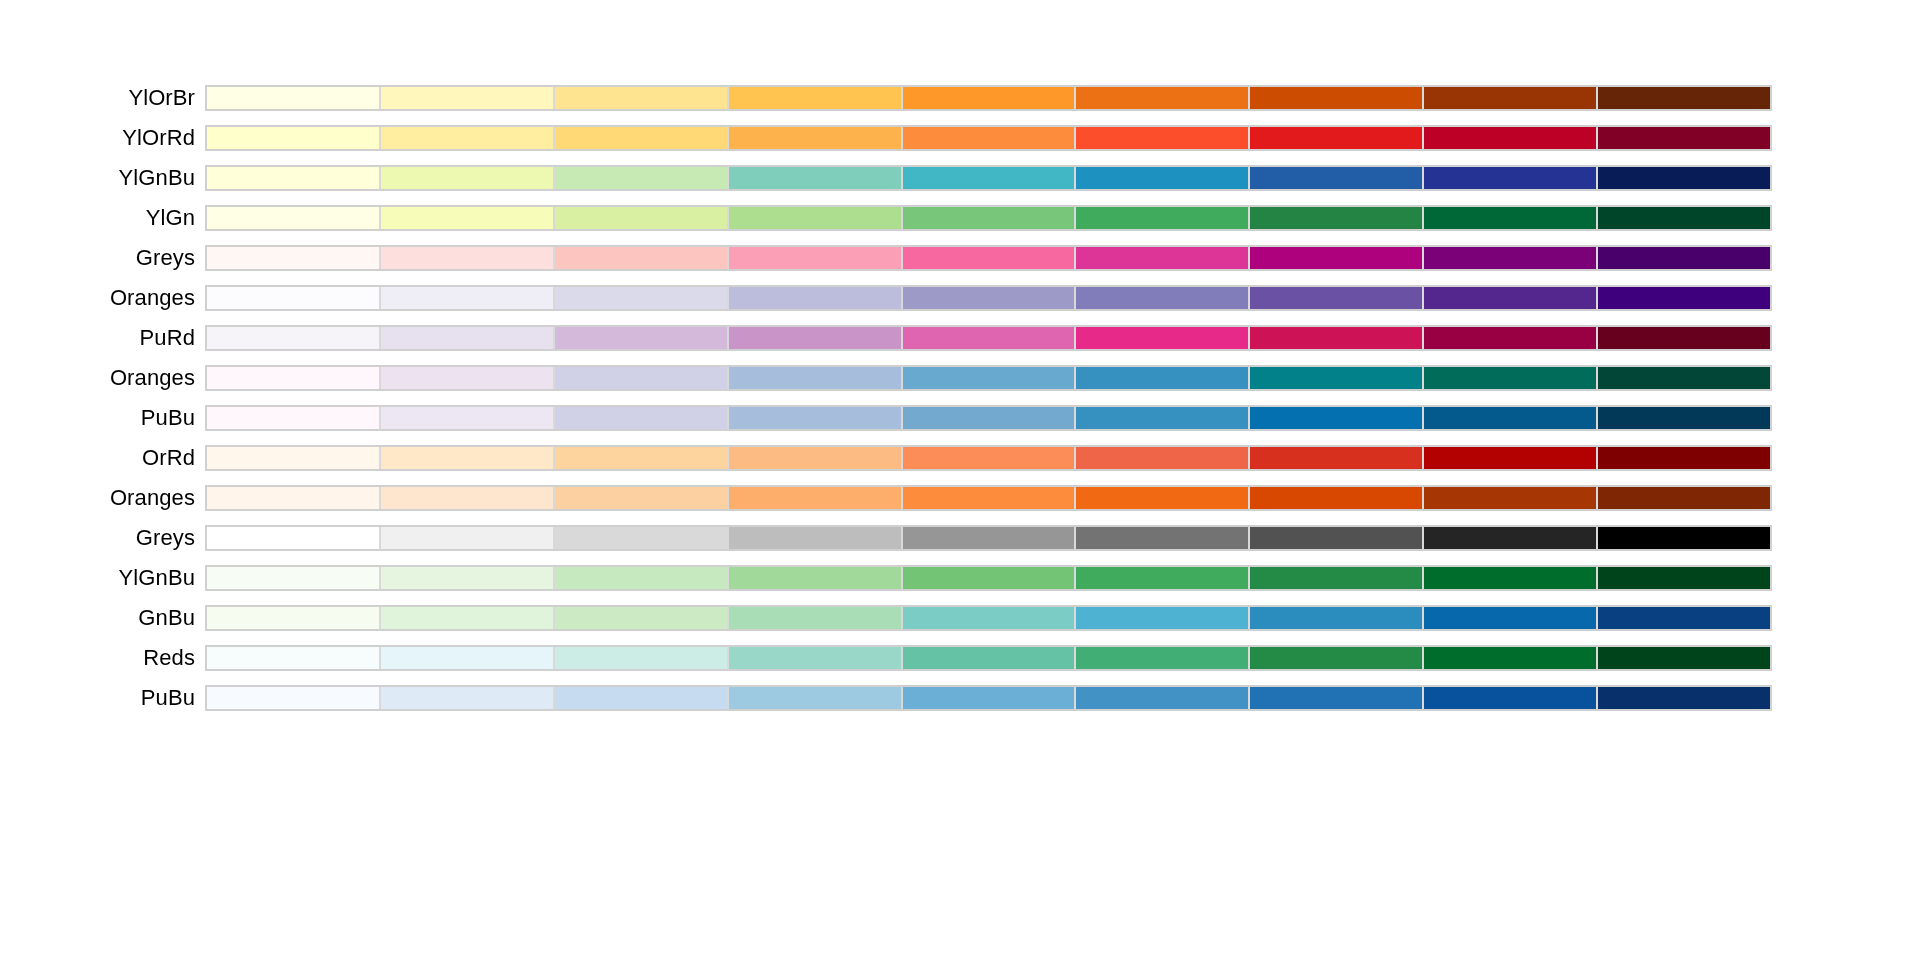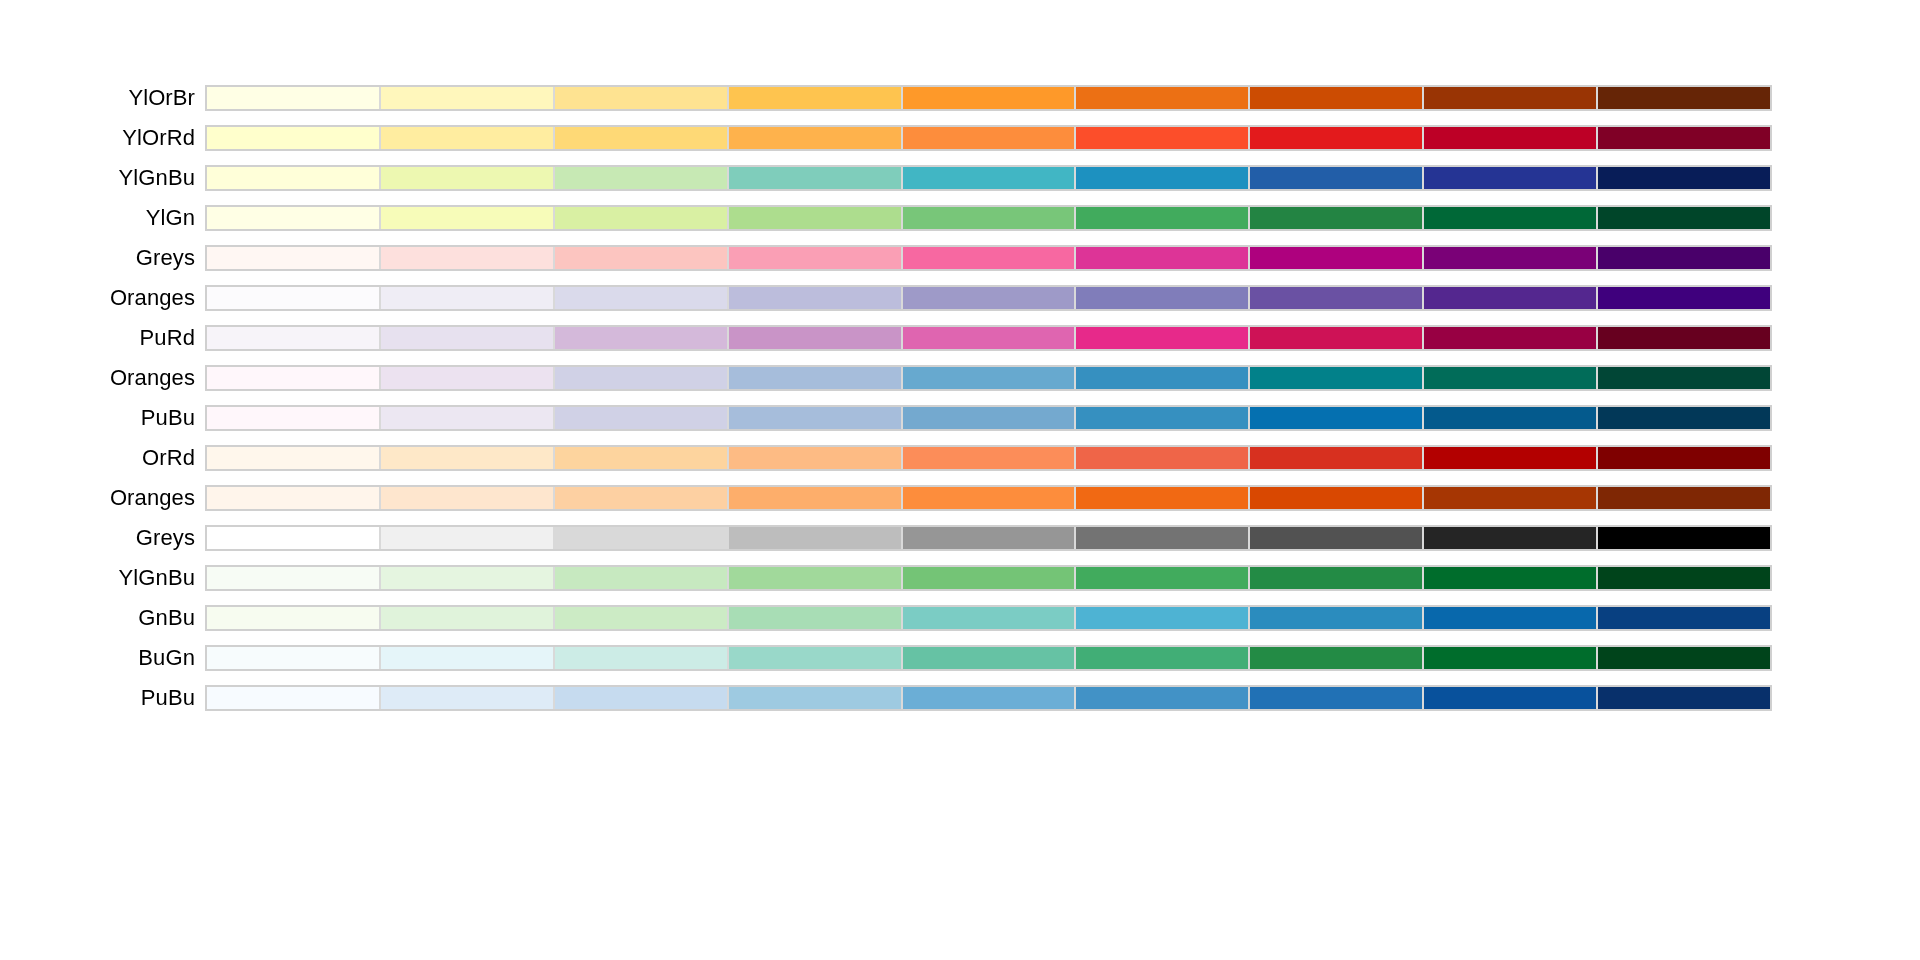--- a/index.html
+++ b/index.html
@@ -255,21 +255,21 @@
           <div class="swatch" style="background-color: rgb(204, 235, 197);"></div>
           <div class="swatch" style="background-color: rgb(168, 221, 181);"></div>
           <div class="swatch" style="background-color: rgb(123, 204, 196);"></div>
           <div class="swatch" style="background-color: rgb(78, 179, 211);"></div>
           <div class="swatch" style="background-color: rgb(43, 140, 190);"></div>
           <div class="swatch" style="background-color: rgb(8, 104, 172);"></div>
           <div class="swatch" style="background-color: rgb(8, 64, 129);"></div>
         </div>
       </div>
       <div class="cmap-row">
-        <div class="row-label">BuGn</div>
+        <div class="row-label">Reds</div>
         <div class="bar">
           <div class="swatch" style="background-color: rgb(247, 252, 253);"></div>
           <div class="swatch" style="background-color: rgb(229, 245, 249);"></div>
           <div class="swatch" style="background-color: rgb(204, 236, 230);"></div>
           <div class="swatch" style="background-color: rgb(153, 216, 201);"></div>
           <div class="swatch" style="background-color: rgb(102, 194, 164);"></div>
           <div class="swatch" style="background-color: rgb(65, 174, 118);"></div>
           <div class="swatch" style="background-color: rgb(35, 139, 69);"></div>
           <div class="swatch" style="background-color: rgb(0, 109, 44);"></div>
           <div class="swatch" style="background-color: rgb(0, 68, 27);"></div>

